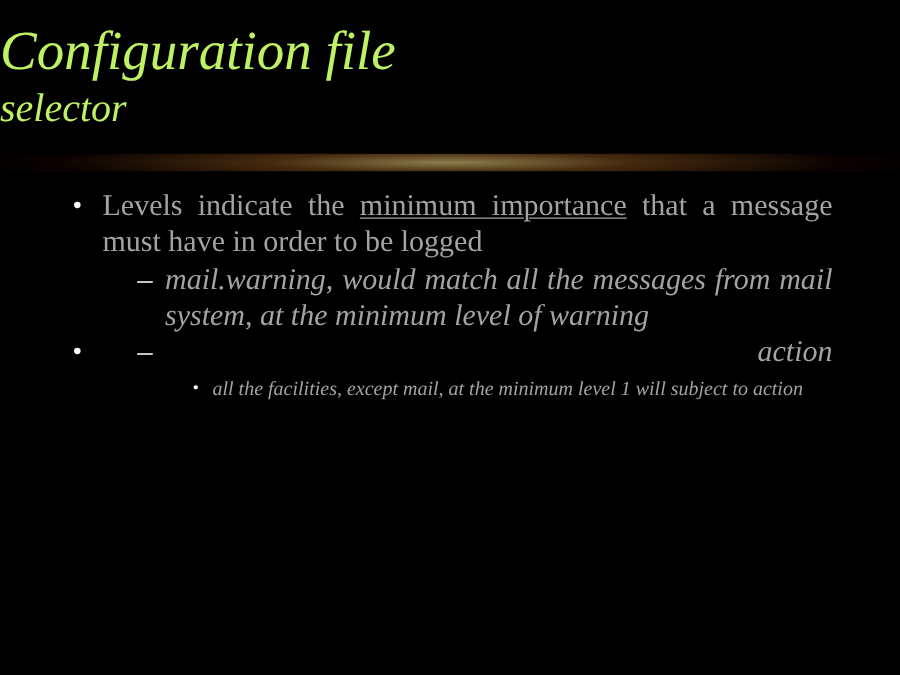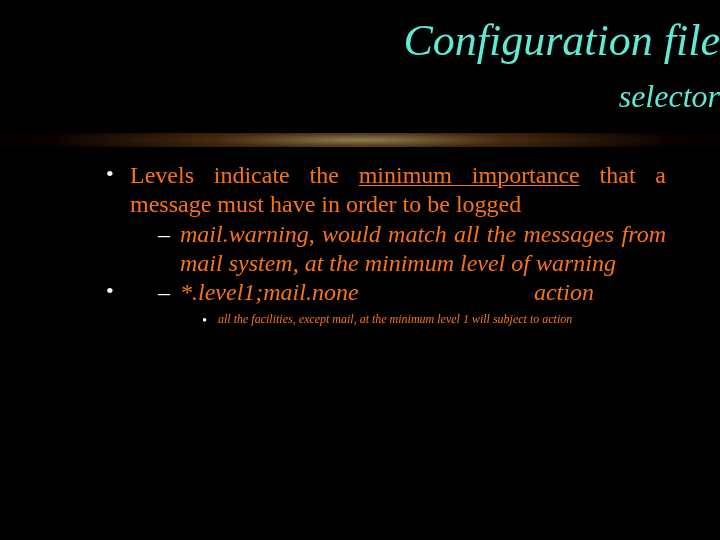--- a/index.html
+++ b/index.html
@@ -11,51 +11,50 @@
     font-family: "Times New Roman", Times, serif;
     overflow: hidden;
   }
   .slide {
     width: 720px;
     height: 540px;
     position: relative;
     box-sizing: border-box;
   }
   .title-block {
-    text-align: right;
+    text-align: left;
     padding-top: 18px;
-    color: #5eead4;
+    color: #bef264;
     font-style: italic;
   }
   .title-main {
     font-size: 44px;
     line-height: 1.05;
   }
   .title-sub {
     font-size: 32px;
-    margin-top: 14px;
+    margin-top: 4px;
   }
   .divider-glow {
     margin-top: 18px;
     height: 14px;
     width: 100%;
     background:
       radial-gradient(ellipse 80% 220% at 50% 50%,
         rgba(255,230,140,0.55) 0%,
         rgba(200,120,40,0.35) 25%,
         rgba(60,10,0,0.15) 55%,
         rgba(0,0,0,0) 72%);
   }
   .body {
-    color: #f97316;
+    color: #a3a3a3;
     font-size: 24px;
     line-height: 1.22;
     padding: 14px 54px 0 54px;
     text-align: justify;
-    margin-left: 48px;
   }
   ul.l1, ul.l2, ul.l3 {
     margin: 0;
     padding: 0;
     list-style: none;
   }
   ul.l1 > li {
     position: relative;
     padding-left: 28px;
     margin-bottom: 0;
@@ -79,21 +78,21 @@
   }
   ul.l2 > li::before {
     content: "–";
     position: absolute;
     left: 0;
     top: 0;
     color: #fff;
   }
   ul.l3 {
     padding-left: 22px;
-    font-size: 12px;
+    font-size: 16px;
     line-height: 1.25;
     margin-top: 4px;
   }
   ul.l3 > li {
     position: relative;
     padding-left: 16px;
   }
   ul.l3 > li::before {
     content: "•";
     position: absolute;
@@ -102,21 +101,21 @@
     color: #fff;
     font-size: 14px;
   }
   .underline {
     text-decoration: underline;
     text-decoration-thickness: 1px;
     text-underline-offset: 2px;
   }
   .ex-row { display: flex; }
   .ex-left { flex: 0 0 58%; text-align: left; }
-  .ex-right { flex: 1; text-align: center; }
+  .ex-right { flex: 1; text-align: right; }
 </style>
 </head>
 <body>
 <div class="slide">
 
   <div class="title-block">
     <div class="title-main">Configuration file</div>
     <div class="title-sub">selector</div>
   </div>
 
@@ -129,21 +128,20 @@
         <span class="underline">minimum importance</span>
         <span> that a message must have in order to be logged</span>
         <ul class="l2">
           <li>mail.warning, would match all the messages from mail system, at the minimum level of warning</li>
         </ul>
       </li>
       <li>
         <ul class="l2">
           <li>
             <div class="ex-row">
-              <span class="ex-left">*.level1;mail.none</span>
               <span class="ex-right">action</span>
             </div>
             <ul class="l3">
               <li>all the facilities, except mail, at the minimum level 1 will subject to action</li>
             </ul>
           </li>
         </ul>
       </li>
     </ul>
   </div>

